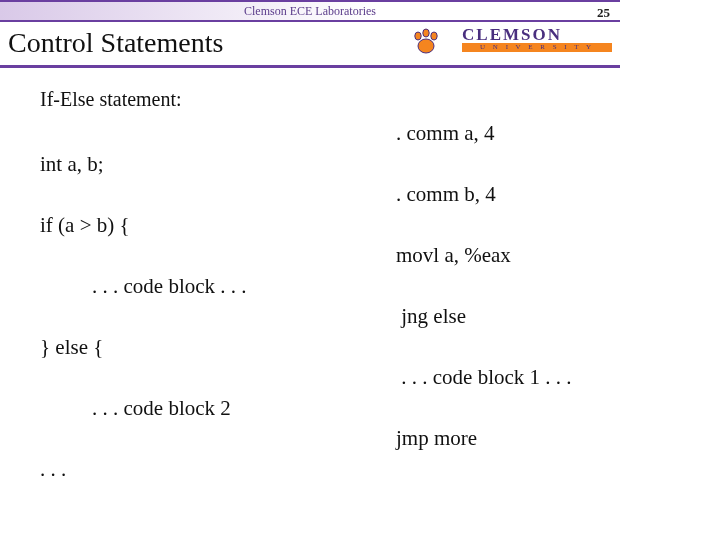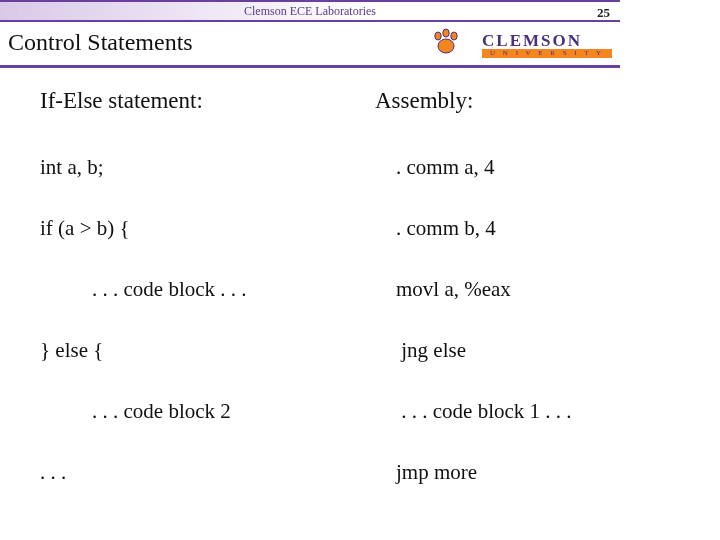--- a/index.html
+++ b/index.html
@@ -32,29 +32,29 @@
     padding-left: 8px;
   }
   .titlearea::before {
     content: "";
     position: absolute;
     left: 0; right: 0; top: 0;
     height: 2px;
     background: #6a3fa0;
   }
   .title {
-    font-size: 24px;
+    font-size: 28px;
     color: #111;
   }
   .logo {
     position: absolute;
     right: 8px;
     top: 6px;
     display: flex;
-    align-items: flex-end;
+    align-items: flex-start;
     gap: 20px;
   }
   .paw {
     width: 32px; height: 32px;
     display: flex; align-items: center; justify-content: center;
   }
   .wordmark {
     display: flex; flex-direction: column; line-height: 1;
     font-family: Georgia, "Times New Roman", serif;
   }
@@ -62,42 +62,42 @@
     font-size: 17px;
     font-weight: bold;
     color: #4a2f7f;
     letter-spacing: 2px;
   }
   .wm-bot {
     font-size: 7px;
     letter-spacing: 3px;
     color: #4a2f7f;
     background: #f5851f;
-    padding: 1px 8px;
+    padding: 1px 18px;
     text-align: center;
   }
   .content {
     position: relative;
     padding: 20px 0 0 40px;
     height: calc(540px - 20px - 48px);
   }
   .col-left {
     position: absolute;
     left: 40px;
     top: 20px;
     width: 330px;
   }
   .col-right {
     position: absolute;
     left: 375px;
     top: 20px;
     width: 330px;
   }
   .heading {
-    font-size: 23px;
+    font-size: 20px;
     color: #111;
     margin-bottom: 8px;
   }
   .codeblock {
     font-size: 21px;
     line-height: 1.45;
     color: #111;
     white-space: pre;
     font-family: "Times New Roman", Times, serif;
   }
@@ -147,21 +147,20 @@
 <div class="ind1">} else {</div>
 <div class="ind2">. . . code block 2</div>
 <div class="ind0">. . .</div>
 <div style="height:24px"></div>
 
 
       </div>
     </div>
 
     <div class="col-right">
-      <div class="heading">Assembly:</div>
       <div class="codeblock">
 <div class="r-ind1">. comm a, 4</div>
 <div class="r-ind1">. comm b, 4</div>
 <div class="r-ind1">movl a, %eax</div>
 <div class="r-ind1"> jng else</div>
 <div class="r-ind1"> . . . code block 1 . . .</div>
 <div class="r-ind1">jmp more</div>
 
 
 

